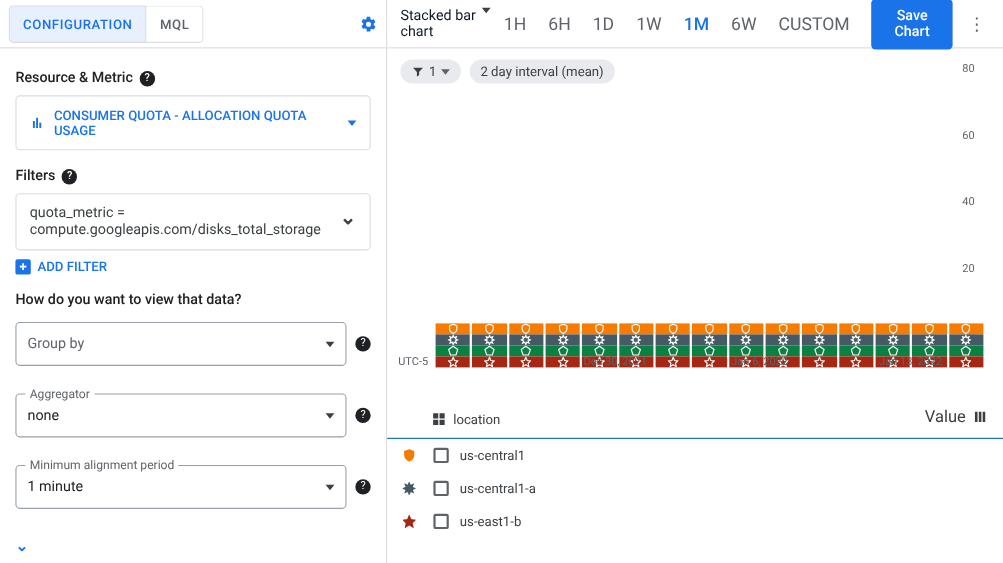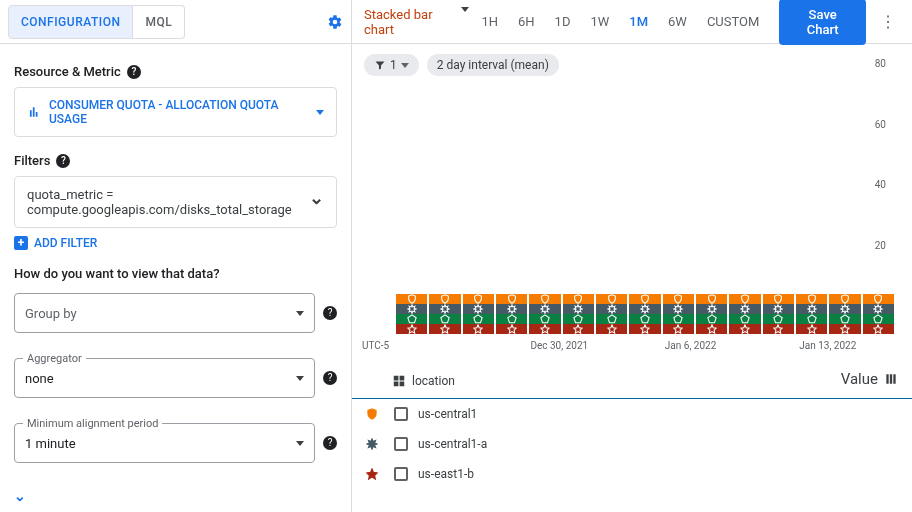--- a/index.html
+++ b/index.html
@@ -18,36 +18,36 @@
 .filter-box{border:1px solid #dadce0;border-radius:4px;padding:10px 12px;display:flex;align-items:flex-start;justify-content:space-between;font-size:13px;color:#3c4043;margin:8px 0}
 .add-filter{color:#1a73e8;font-size:12px;font-weight:500;display:flex;align-items:center;gap:6px;cursor:pointer;margin:8px 0 16px}
 .question{font-size:13px;font-weight:500;margin:8px 0 12px}
 .select-row{display:flex;align-items:center;gap:8px;margin-bottom:25px}
 .select{flex:1;border:1px solid #9aa0a6;border-radius:4px;padding:10px 10px;display:flex;justify-content:space-between;align-items:center;font-size:13px;cursor:pointer;position:relative;height:40px}
 .select .float-label{position:absolute;top:-7px;left:8px;background:#fff;padding:0 4px;font-size:11px;color:#5f6368}
 .select .val{color:#202124}
 .adv{color:#1a73e8;font-size:12px;font-weight:500;display:flex;align-items:center;gap:6px;cursor:pointer;margin-top:8px}
 .right{flex:1;display:flex;flex-direction:column}
 .rtop{display:flex;align-items:center;height:44px;border-bottom:1px solid #dadce0;padding:0 12px;gap:4px}
-.chart-type{font-size:13px;display:flex;gap:4px;cursor:pointer;color:#c2410c}
+.chart-type{font-size:13px;display:flex;gap:4px;cursor:pointer;color:#0f172a}
 .ranges{display:flex;gap:4px;margin-left:auto}
-.range{font-size:13px;padding:6px 8px;color:#5f6368;cursor:pointer;border-radius:4px}
+.range{font-size:16px;padding:6px 8px;color:#5f6368;cursor:pointer;border-radius:4px}
 .range.active{color:#1a73e8;font-weight:500}
 .save-btn{background:#1a73e8;color:#fff;border:none;border-radius:4px;padding:8px 14px;font-size:13px;font-weight:500;cursor:pointer;margin-left:8px}
 .more{margin-left:6px;cursor:pointer;color:#5f6368;padding:4px;font-size:16px}
 .chips{display:flex;gap:8px;padding:10px 12px;align-items:center}
 .chip{background:#e8eaed;border-radius:12px;padding:4px 10px;font-size:12px;color:#3c4043;display:flex;align-items:center;gap:4px;cursor:pointer}
 .chart-area{position:relative;height:270px;margin:0 12px 0 44px}
 .yaxis{position:absolute;left:-34px;top:0;bottom:18px;width:30px}
 .ylabel{position:absolute;right:-494px;font-size:10px;color:#5f6368;transform:translateY(-50%)}
 .bars{position:absolute;left:0;right:6px;top:6px;bottom:22px;display:flex;gap:2px;align-items:flex-end}
 .bar{flex:1;display:flex;flex-direction:column-reverse}
 .seg{width:100%;display:flex;align-items:center;justify-content:center}
 .seg svg{width:10px;height:10px;stroke:#fff;fill:none}
-.xaxis{position:absolute;left:0;right:0;bottom:0;height:18px;font-size:10px;color:#5f6368}
+.xaxis{position:absolute;left:0;right:0;bottom:16px;height:18px;font-size:10px;color:#5f6368}
 .xlabel{position:absolute;top:2px}
 .legend-head{display:flex;align-items:flex-end;padding:10px 14px;border-bottom:1px solid #0369a1;margin-top:4px}
 .legend-head .lh-left{display:flex;align-items:center;gap:6px;color:#3c4043;font-size:12px;margin-left:26px}
 .legend-head .lh-right{margin-left:auto;display:flex;align-items:center;gap:6px;font-size:15px;color:#3c4043}
 .legend-body{overflow:auto;flex:1}
 .legend-row{display:flex;align-items:center;gap:10px;padding:8px 14px;font-size:12px;color:#3c4043}
 .marker{width:12px;height:12px;display:flex;align-items:center;justify-content:center}
 .checkbox{width:14px;height:14px;border:2px solid #5f6368;border-radius:2px;cursor:pointer;margin-left:6px}
 .tri{width:0;height:0;border-left:4px solid transparent;border-right:4px solid transparent;border-top:5px solid #3c4043;display:inline-block}
 .icon{display:inline-flex}

